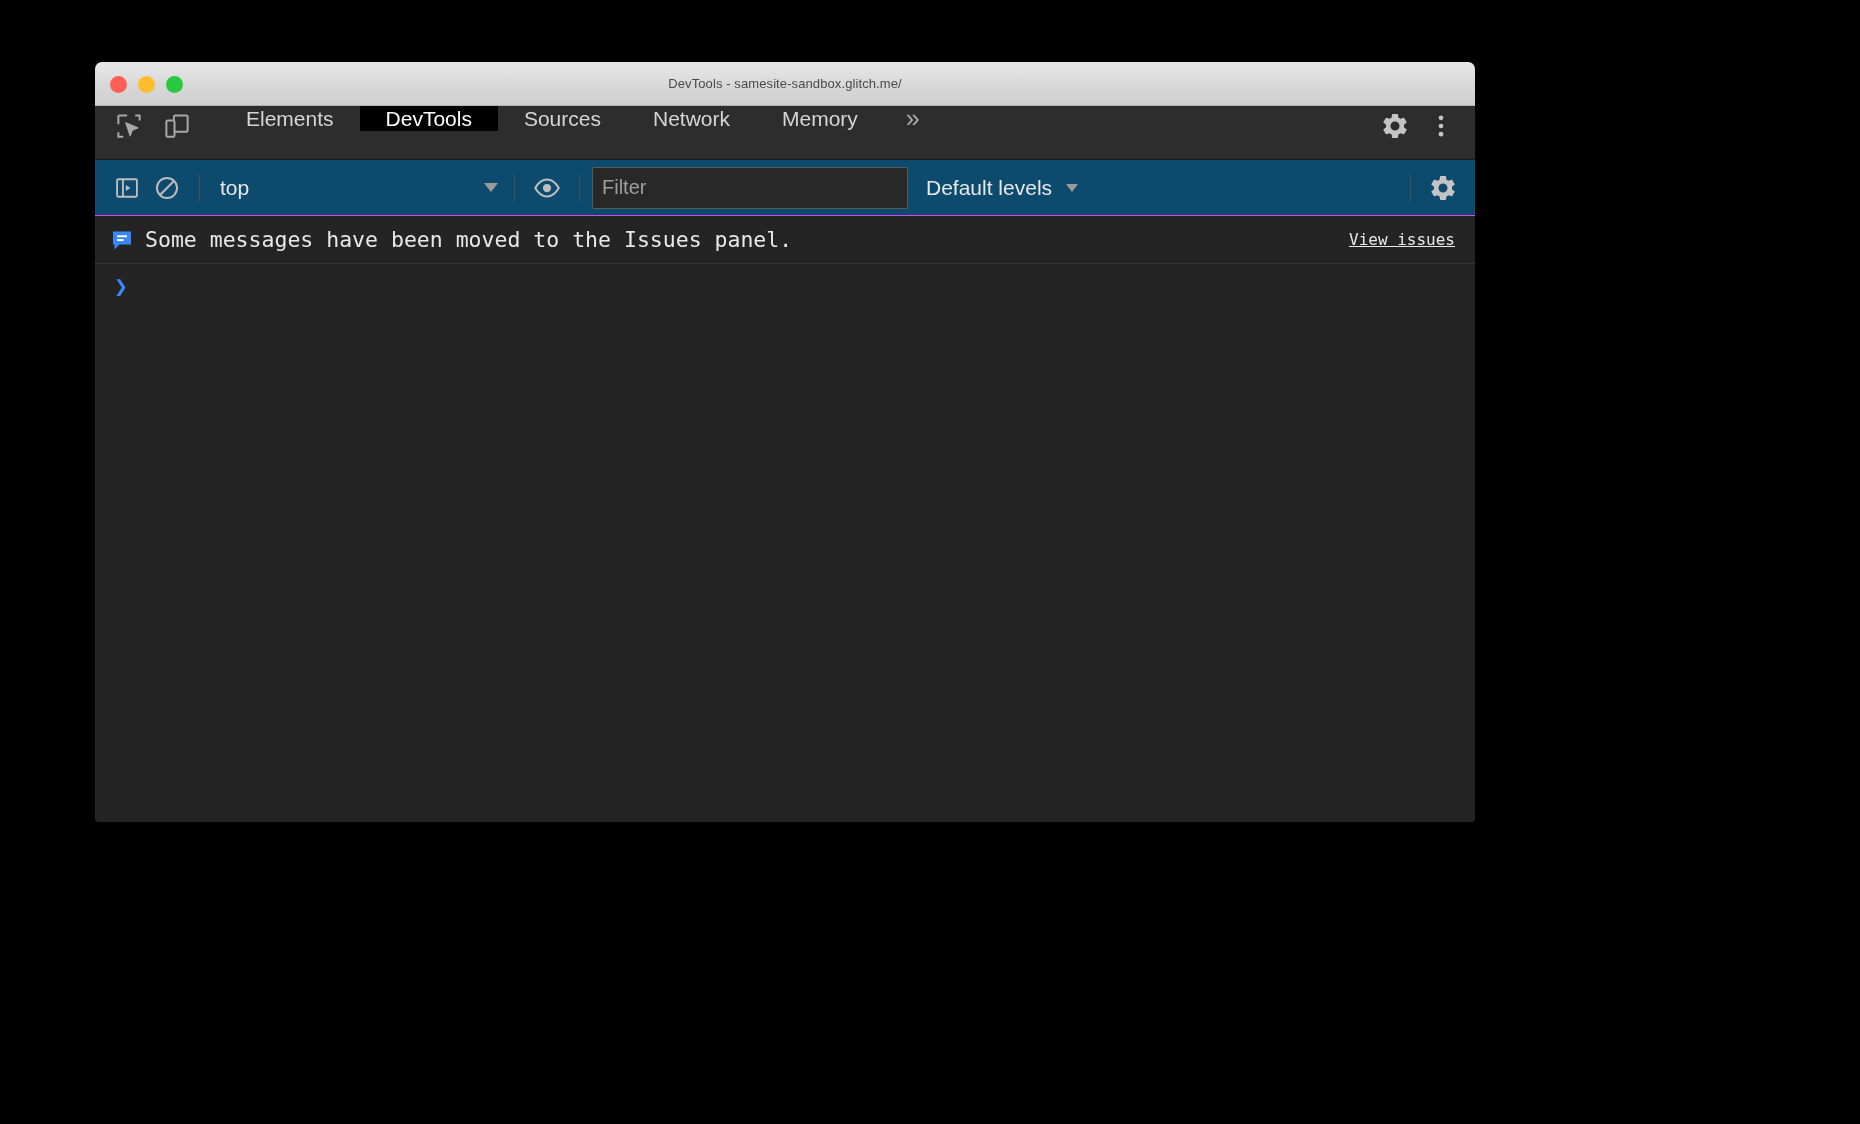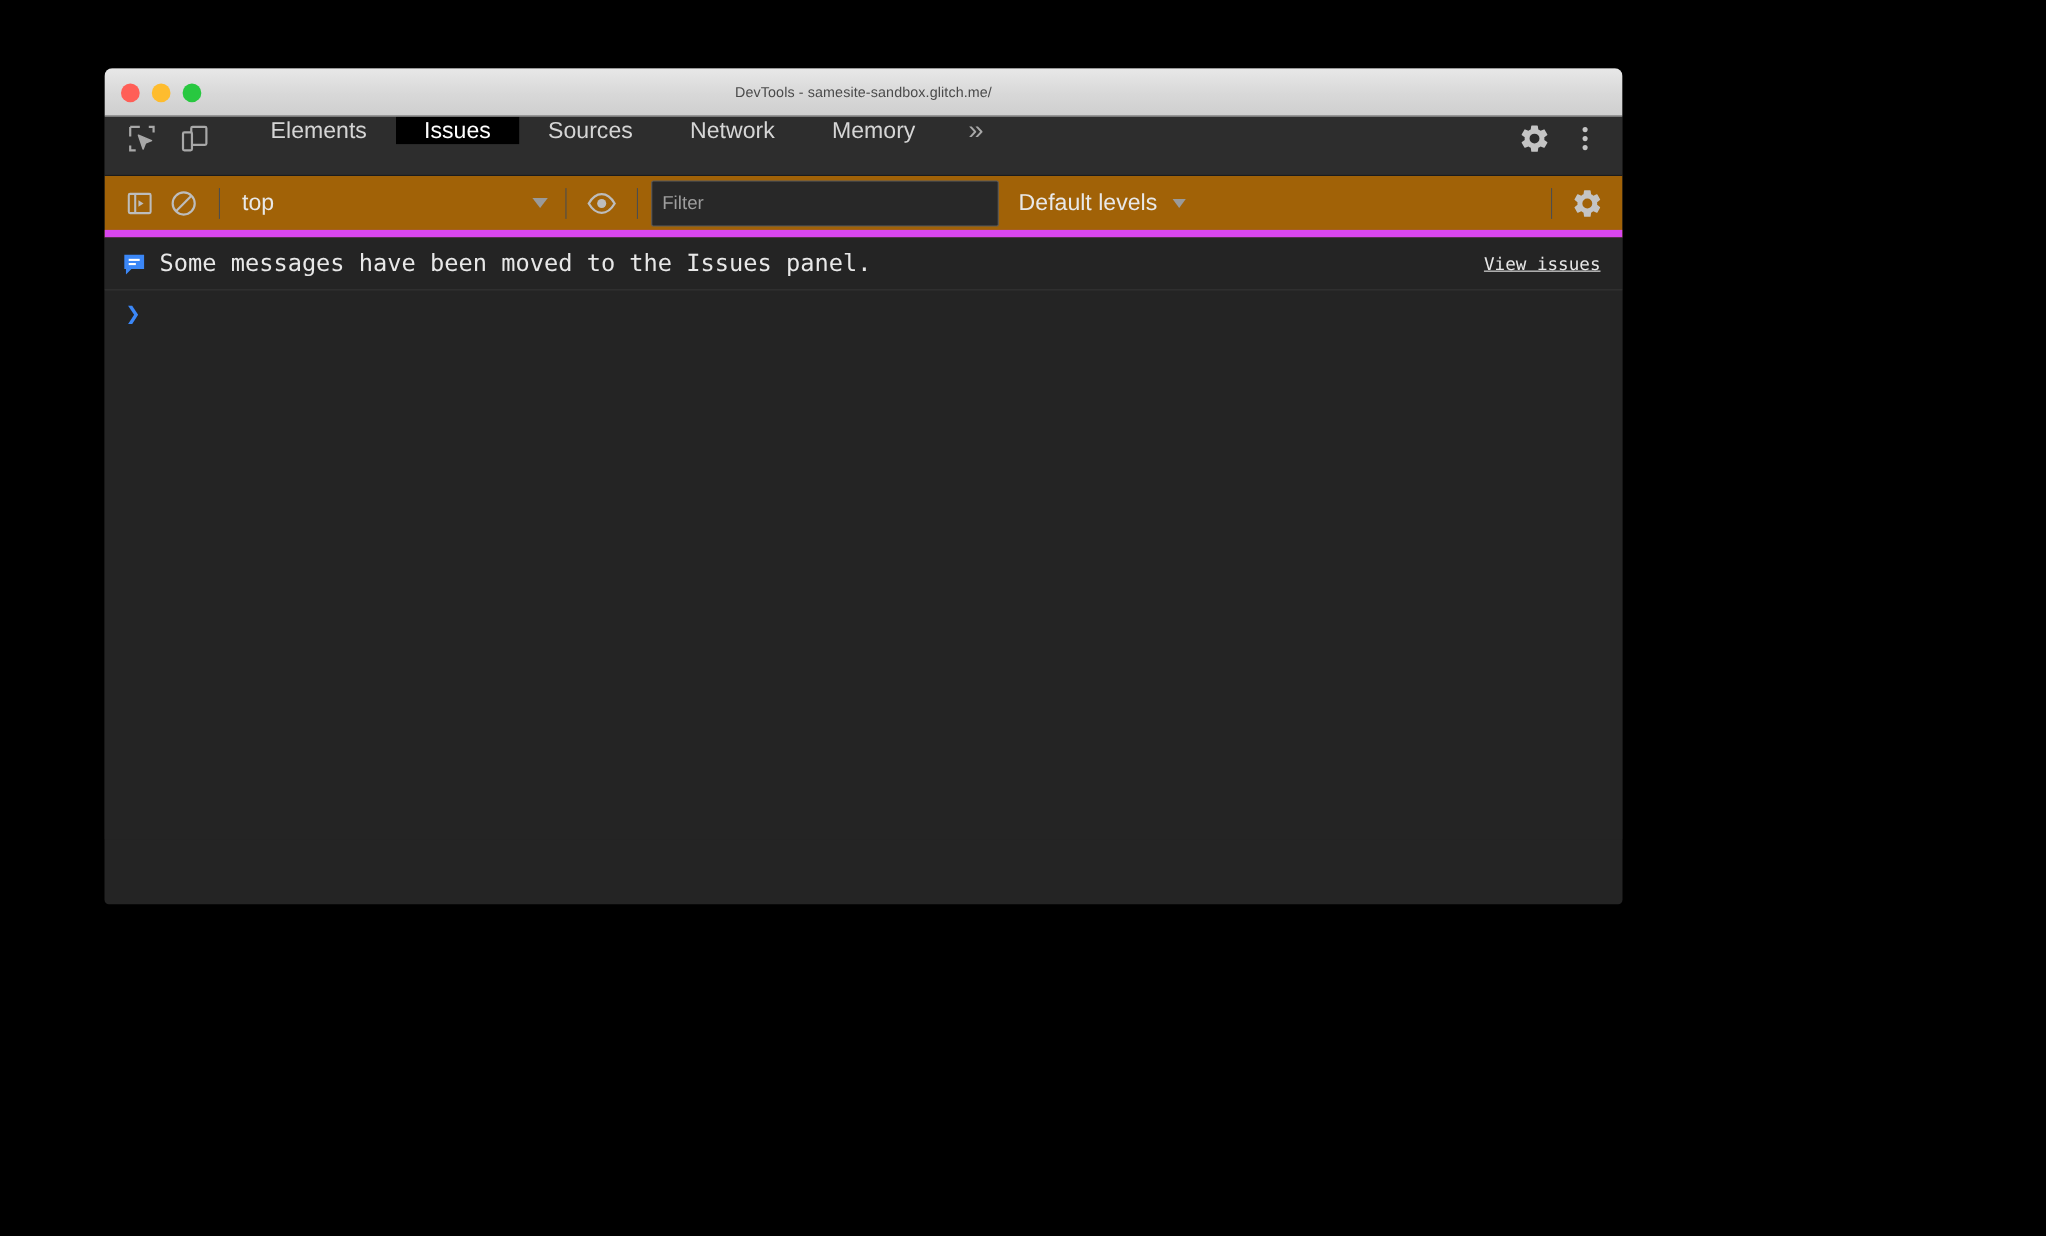--- a/index.html
+++ b/index.html
@@ -127,24 +127,24 @@
   .tb-right {
     display: flex;
     align-items: center;
     padding-right: 14px;
     gap: 6px;
   }
 
   
   #console-toolbar {
     height: 56px;
-    background: #a16207;
-    display: flex;
-    align-items: center;
-    border-bottom: 7px solid #d946ef;
+    background: #0c4a6e;
+    display: flex;
+    align-items: center;
+    border-bottom: 1px solid #d946ef;
     padding-left: 12px;
     padding-right: 12px;
   }
   .ct-btn {
     width: 40px; height: 40px;
     display: flex; align-items: center; justify-content: center;
     border-radius: 2px;
     flex: 0 0 auto;
   }
   .ct-sep {
@@ -179,21 +179,21 @@
     border-top-width: 8px;
   }
   #filter-input {
     width: 316px;
     flex: 0 0 316px;
     height: 42px;
     background: #282828;
     border: 1px solid #5a5a5a;
     border-radius: 2px;
     color: #9e9e9e;
-    font-size: 17px;
+    font-size: 20px;
     padding: 0 9px;
     font-family: "Liberation Sans", sans-serif;
     outline: none;
   }
   #filter-input::placeholder { color: #9e9e9e; opacity: 1; }
   .ct-levels {
     display: flex;
     align-items: center;
     gap: 14px;
     margin-left: 18px;
@@ -294,21 +294,21 @@
         </div>
       </div>
 
       <div class="tb-sep"></div>
 
       <div class="tabs">
         <div class="tab">
           <span>Elements</span>
         </div>
         <div class="tab selected">
-          <span>Issues</span>
+          <span>DevTools</span>
         </div>
         <div class="tab">
           <span>Sources</span>
         </div>
         <div class="tab">
           <span>Network</span>
         </div>
         <div class="tab">
           <span>Memory</span>
         </div>

